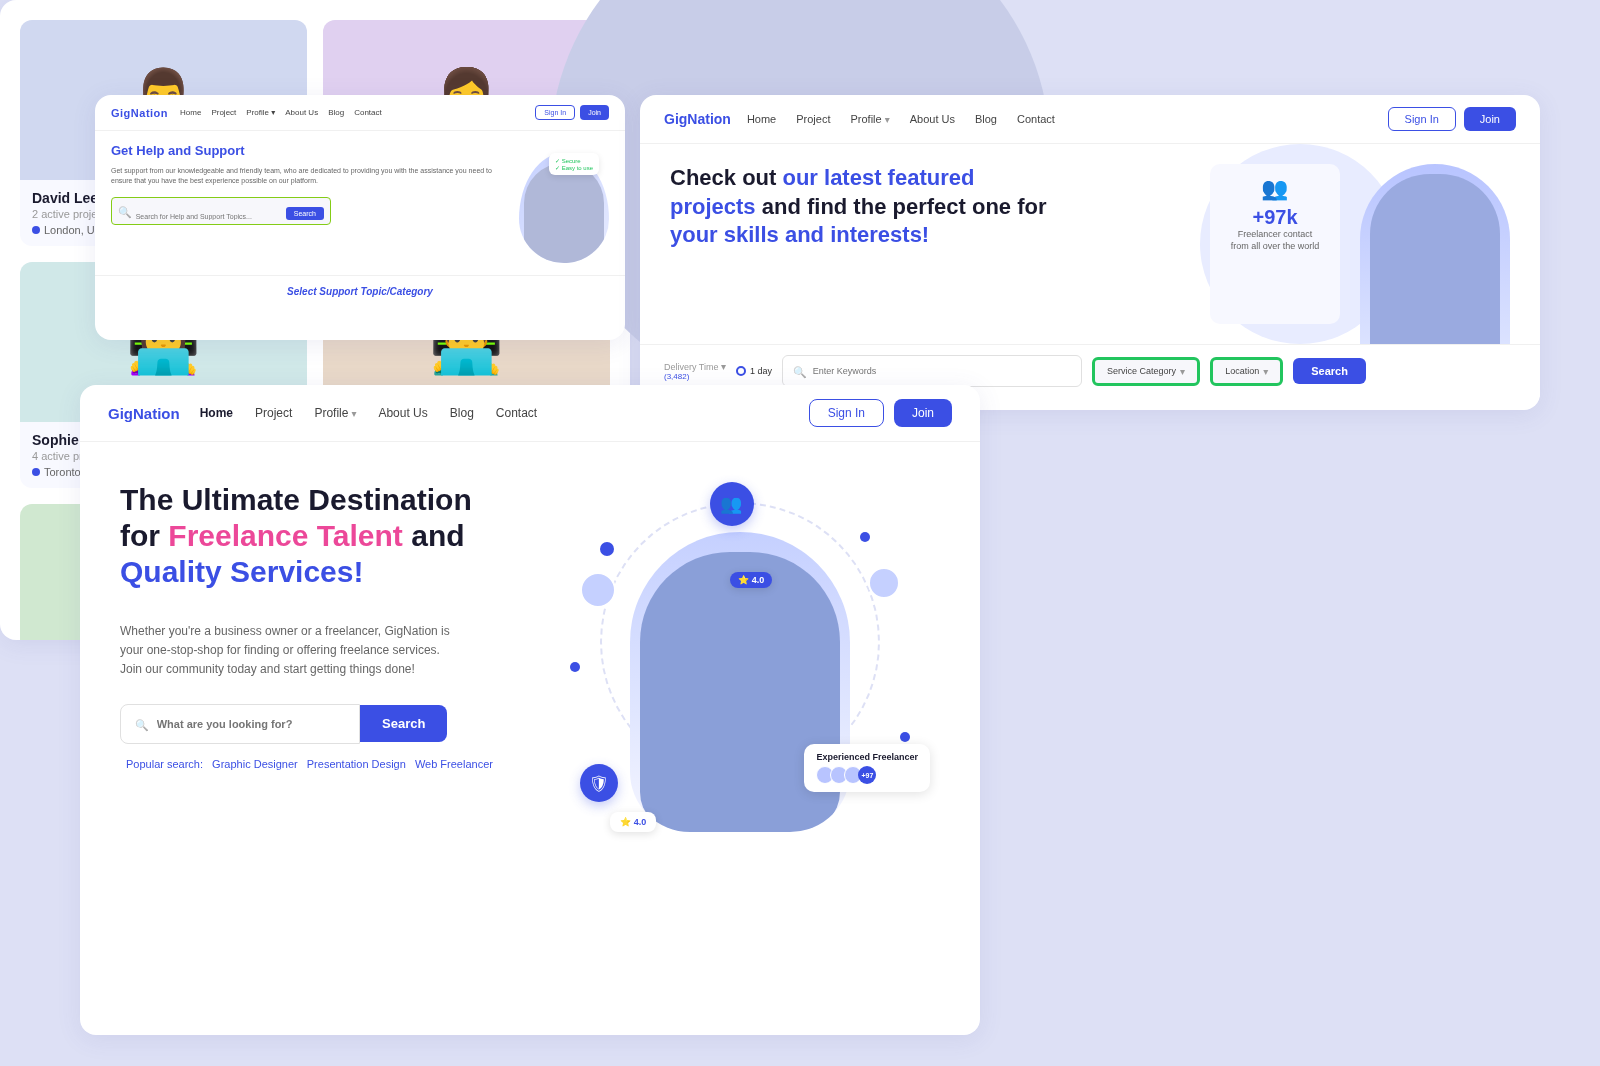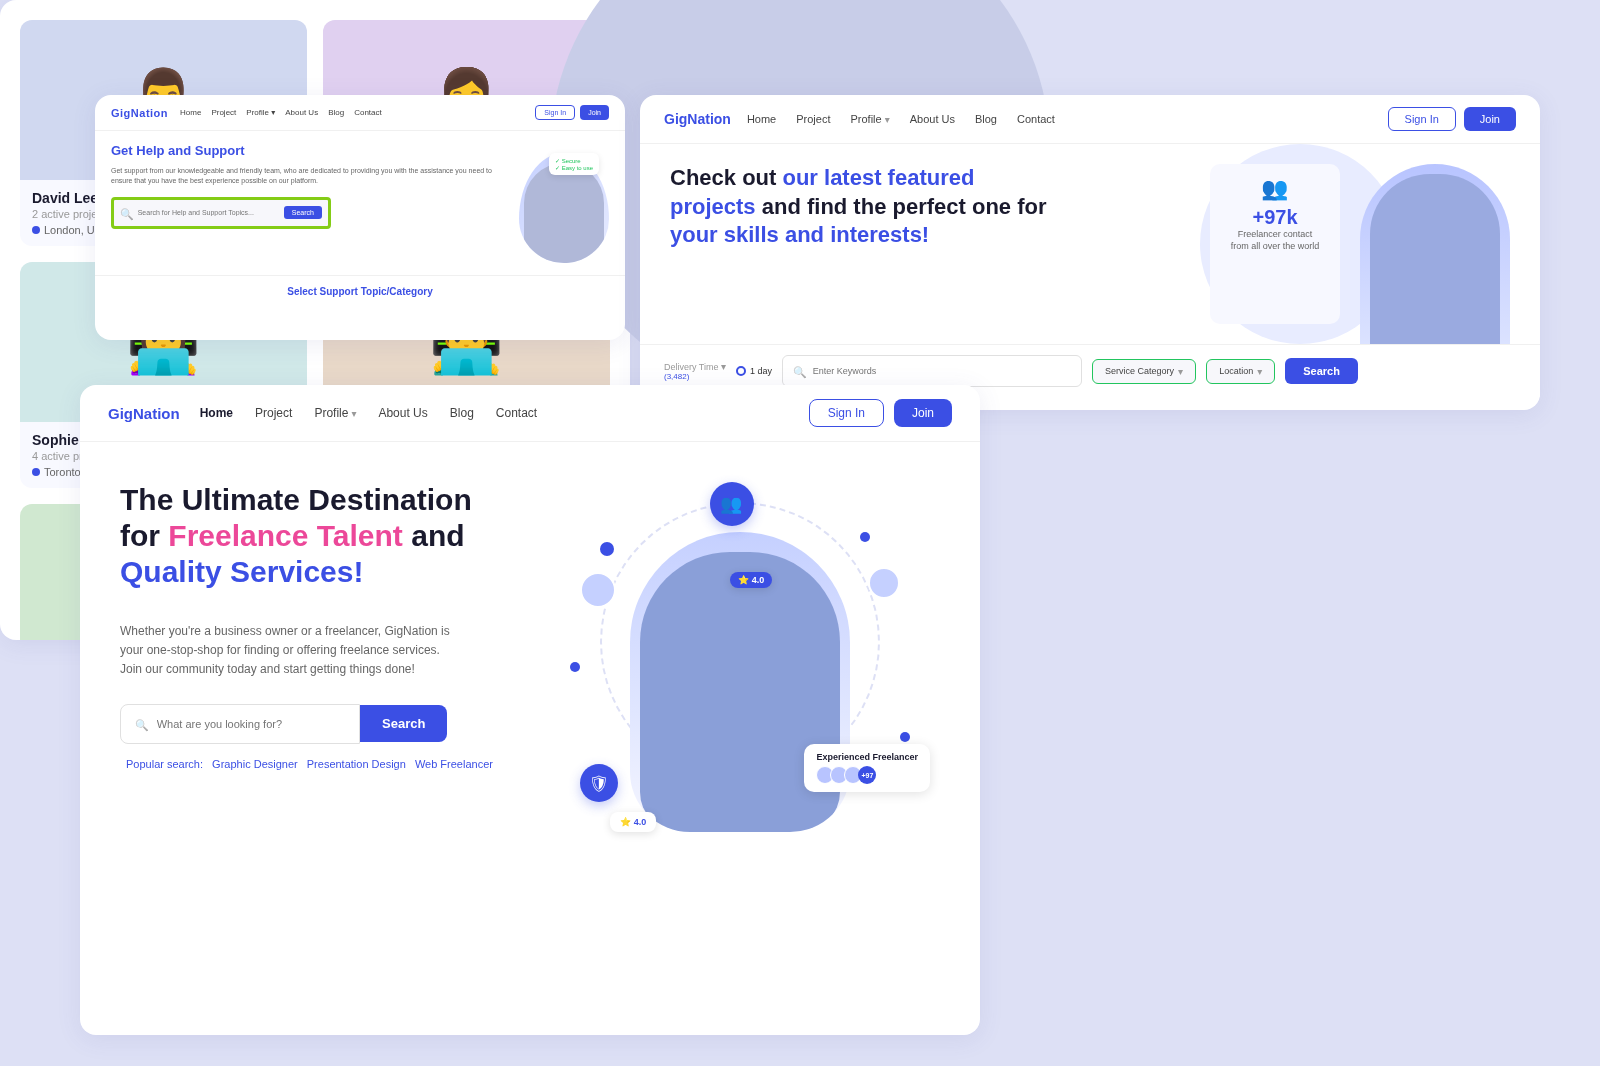--- a/index.html
+++ b/index.html
@@ -108,23 +108,23 @@
       color: #3b4fe4;
     }
     .p1-text p {
       font-size: 7px;
       color: #666;
       margin: 6px 0 10px;
       line-height: 1.5;
     }
     .p1-search {
       display: flex;
-      align-items: center;
+      align-items: flex-end;
       background: #f7f7fb;
-      border: 3px solid #84cc16;
+      border: 1px solid #84cc16;
       border-radius: 4px;
       padding: 4px 6px;
       gap: 4px;
       width: 220px;
     }
     .p1-search input {
       border: none;
       background: transparent;
       font-size: 7px;
       outline: none;
@@ -178,20 +178,21 @@
     }
     .p1-badge div { color: #22c55e; font-size: 6px; }
 
     .p1-footer {
       padding: 10px 16px;
       border-top: 1px solid #f0f0f0;
       font-size: 10px;
       text-align: center;
       color: #1a1a2e;
       font-weight: 600;
+      font-style: italic;
     }
     .p1-footer span { color: #3b4fe4; }
 
     
     .panel-2 {
       top: 95px;
       left: 640px;
       width: 900px;
       height: 315px;
       z-index: 2;
@@ -360,21 +361,21 @@
     .p2-keyword-input input {
       border: none;
       font-size: 9px;
       outline: none;
       color: #999;
       flex: 1;
       background: transparent;
     }
     .p2-select-btn {
       background: #f7f7fb;
-      border: 1px solid #22c55e;
+      border: 3px solid #22c55e;
       border-radius: 6px;
       font-size: 9px;
       padding: 6px 12px;
       color: #444;
       cursor: pointer;
       display: flex;
       align-items: center;
       gap: 4px;
     }
     .p2-search-btn {
@@ -494,20 +495,21 @@
       background: #fff;
       width: 240px;
     }
     .p3-search-box input {
       border: none;
       font-size: 11px;
       outline: none;
       color: #999;
       flex: 1;
       background: transparent;
+      font-weight: bold;
     }
     .p3-search-btn-main {
       background: #3b4fe4;
       color: #fff;
       border: none;
       border-radius: 0 8px 8px 0;
       font-size: 13px;
       padding: 11px 22px;
       cursor: pointer;
       font-weight: 600;

